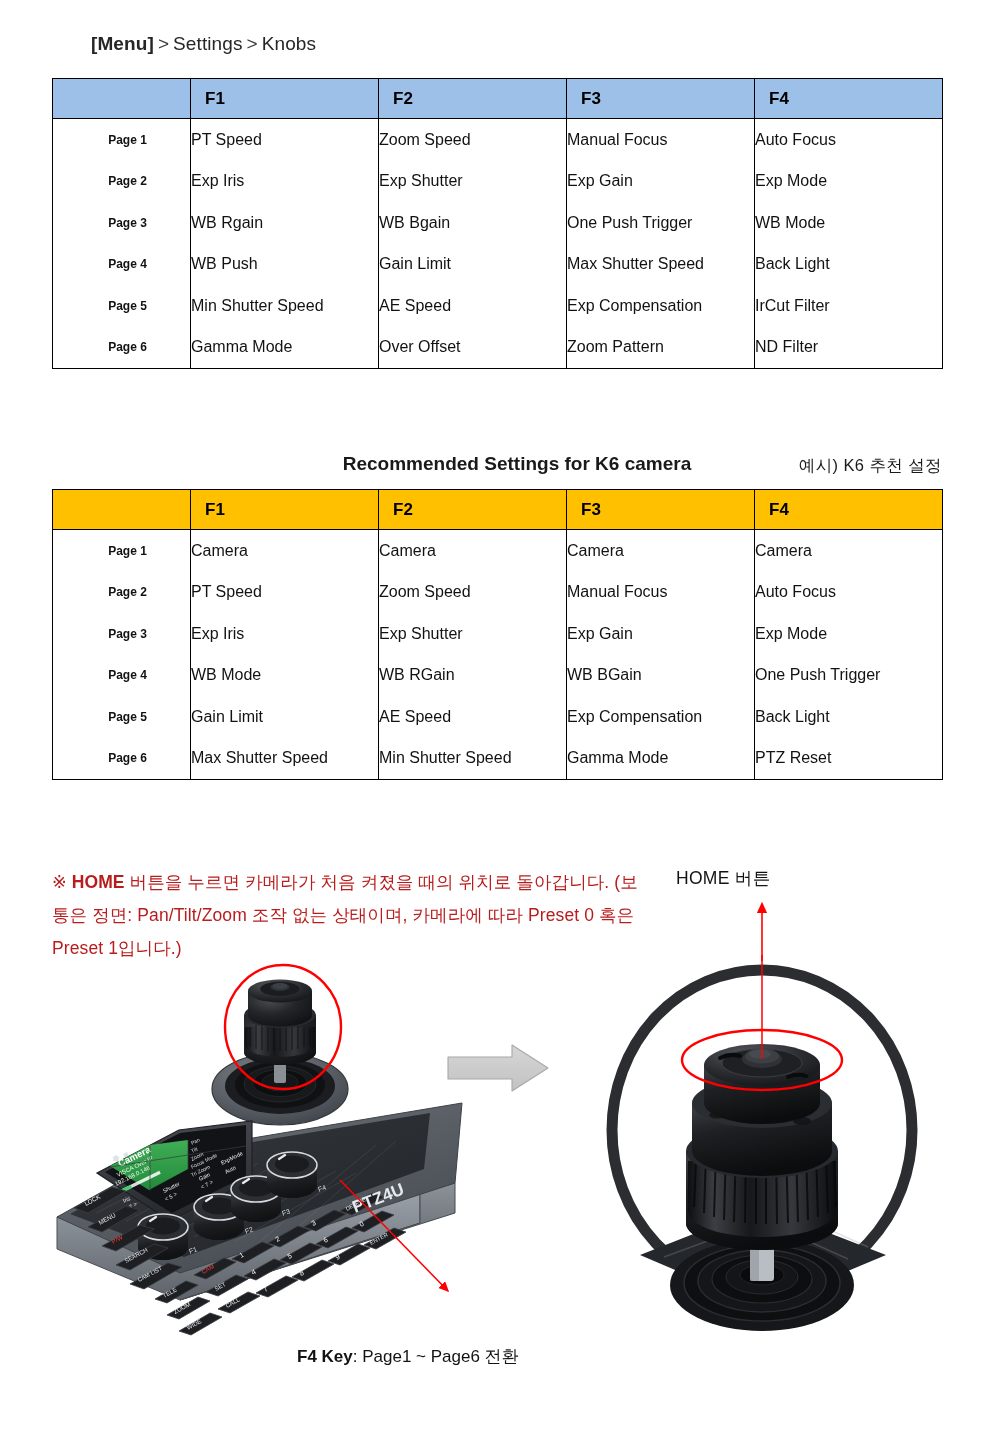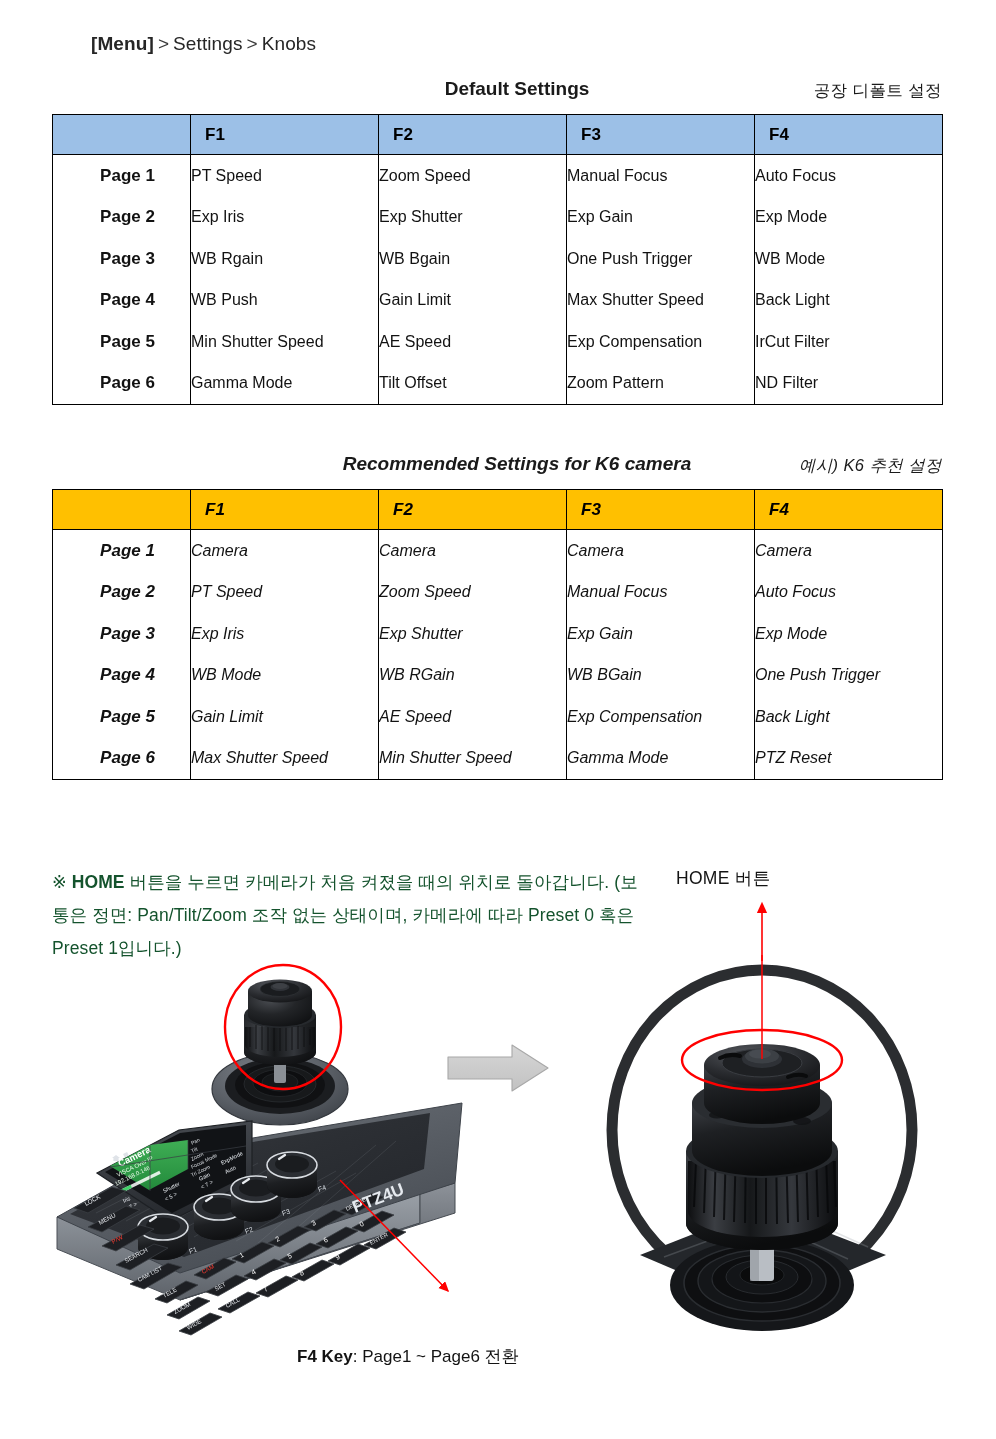--- a/index.html
+++ b/index.html
@@ -27,21 +27,21 @@
     letter-spacing: 0.1px;
     white-space: nowrap;
     margin-left: 36px;
   }
   .breadcrumb .bc-strong { font-weight: bold; }
   .breadcrumb .bc-sep { padding: 0 4px; color: #3a3a3a; }
 
   
   .table-block { position: absolute; left: 52px; }
   .table-block.tb1 { top: 78px; }
-  .table-block.tb2 { top: 453px; font-style: italic; }
+  .table-block.tb2 { top: 453px; }
 
   .tbl-caption-row {
     position: relative;
     height: 36px;
     width: 890px;
   }
   .tbl-title {
     position: absolute;
     left: 0;
     right: 0;
@@ -89,21 +89,21 @@
   table.knobs thead th.last { border-right: none; }
   table.knobs tbody td {
     height: 41.5px;
     font-size: 16px;
     color: #121212;
     border-top: none;
     border-bottom: none;
   }
   table.knobs tbody td.rowhead {
     font-weight: bold;
-    font-size: 17px;
+    font-size: 12px;
     text-align: center;
     padding-left: 12px;
     border-left: none;
   }
   table.knobs tbody td.last { border-right: none; }
 
   
   .tb1 thead th { background: #9CC0E7; }
   .tb2 thead th { background: #FFC000; }
 
@@ -111,21 +111,21 @@
   col.c-f    { width: 188px; }
 
   
   .note {
     position: absolute;
     left: 52px;
     top: 866px;
     width: 590px;
     font-size: 17.5px;
     line-height: 33px;
-    color: #14532d;
+    color: #b91c1c;
     letter-spacing: 0.1px;
   }
   .note b { font-weight: bold; }
 
   
   .home-callout {
     position: absolute;
     left: 676px;
     top: 866px;
     font-size: 17.5px;
@@ -160,24 +160,20 @@
   .svg-layer { position: absolute; left: 0; top: 0; }
 </style>
 </head>
 <body>
 
 <div class="breadcrumb">
   <span class="bc-strong">[Menu]</span><span class="bc-sep">&gt;</span><span>Settings</span><span class="bc-sep">&gt;</span><span>Knobs</span>
 </div>
 
 <div class="table-block tb1">
-  <div class="tbl-caption-row">
-    <div class="tbl-title">Default Settings</div>
-    <div class="tbl-title-kr">공장 디폴트 설정</div>
-  </div>
   <table class="knobs">
     <colgroup>
       <col class="c-page">
         <col class="c-f">
         <col class="c-f">
         <col class="c-f">
         <col class="c-f">
     </colgroup>
     <thead>
       <tr>
@@ -220,21 +216,21 @@
       <tr>
         <td class="rowhead">Page 5</td>
         <td>Min Shutter Speed</td>
         <td>AE Speed</td>
         <td>Exp Compensation</td>
         <td class="last">IrCut Filter</td>
       </tr>
       <tr>
         <td class="rowhead">Page 6</td>
         <td>Gamma Mode</td>
-        <td>Tilt Offset</td>
+        <td>Over Offset</td>
         <td>Zoom Pattern</td>
         <td class="last">ND Filter</td>
       </tr>
     </tbody>
   </table>
 </div>
 
 <div class="table-block tb2">
   <div class="tbl-caption-row">
     <div class="tbl-title">Recommended Settings for K6 camera</div>

